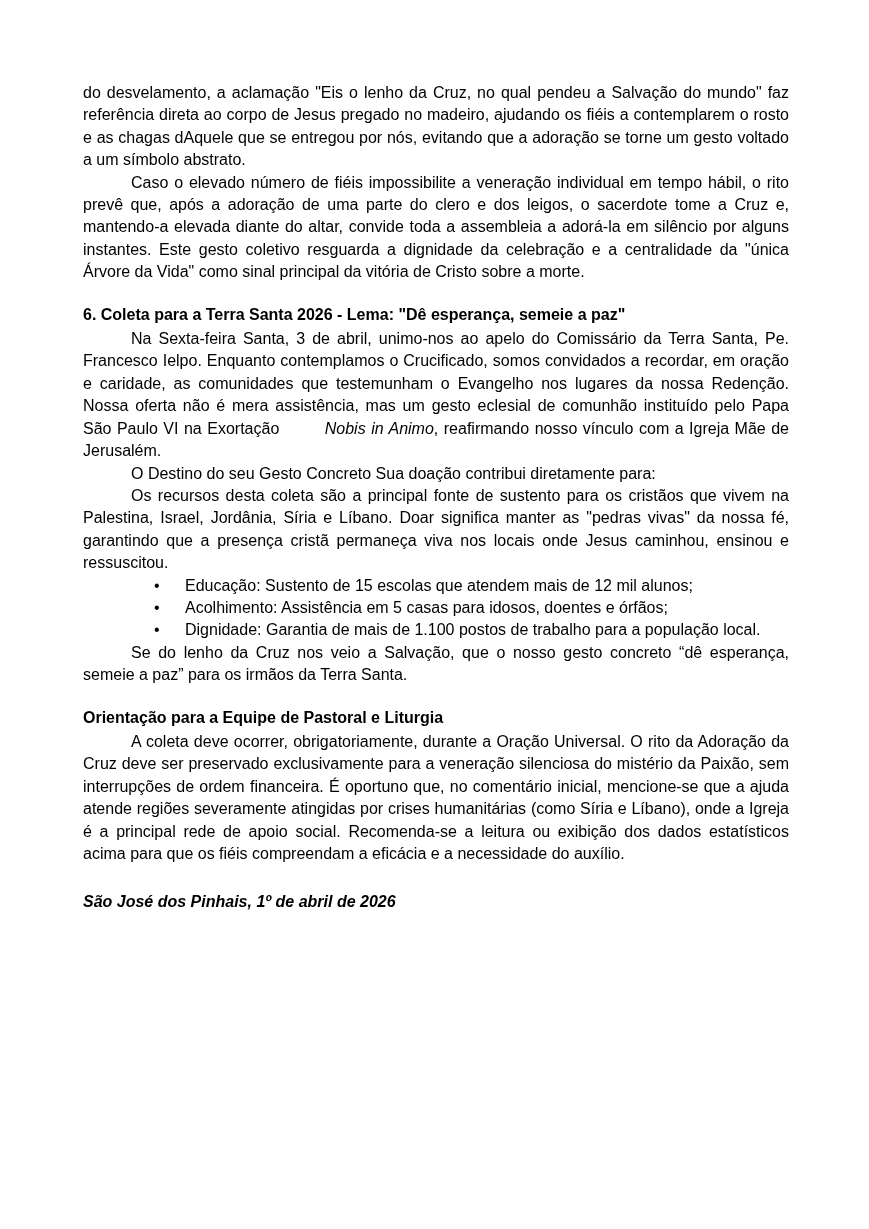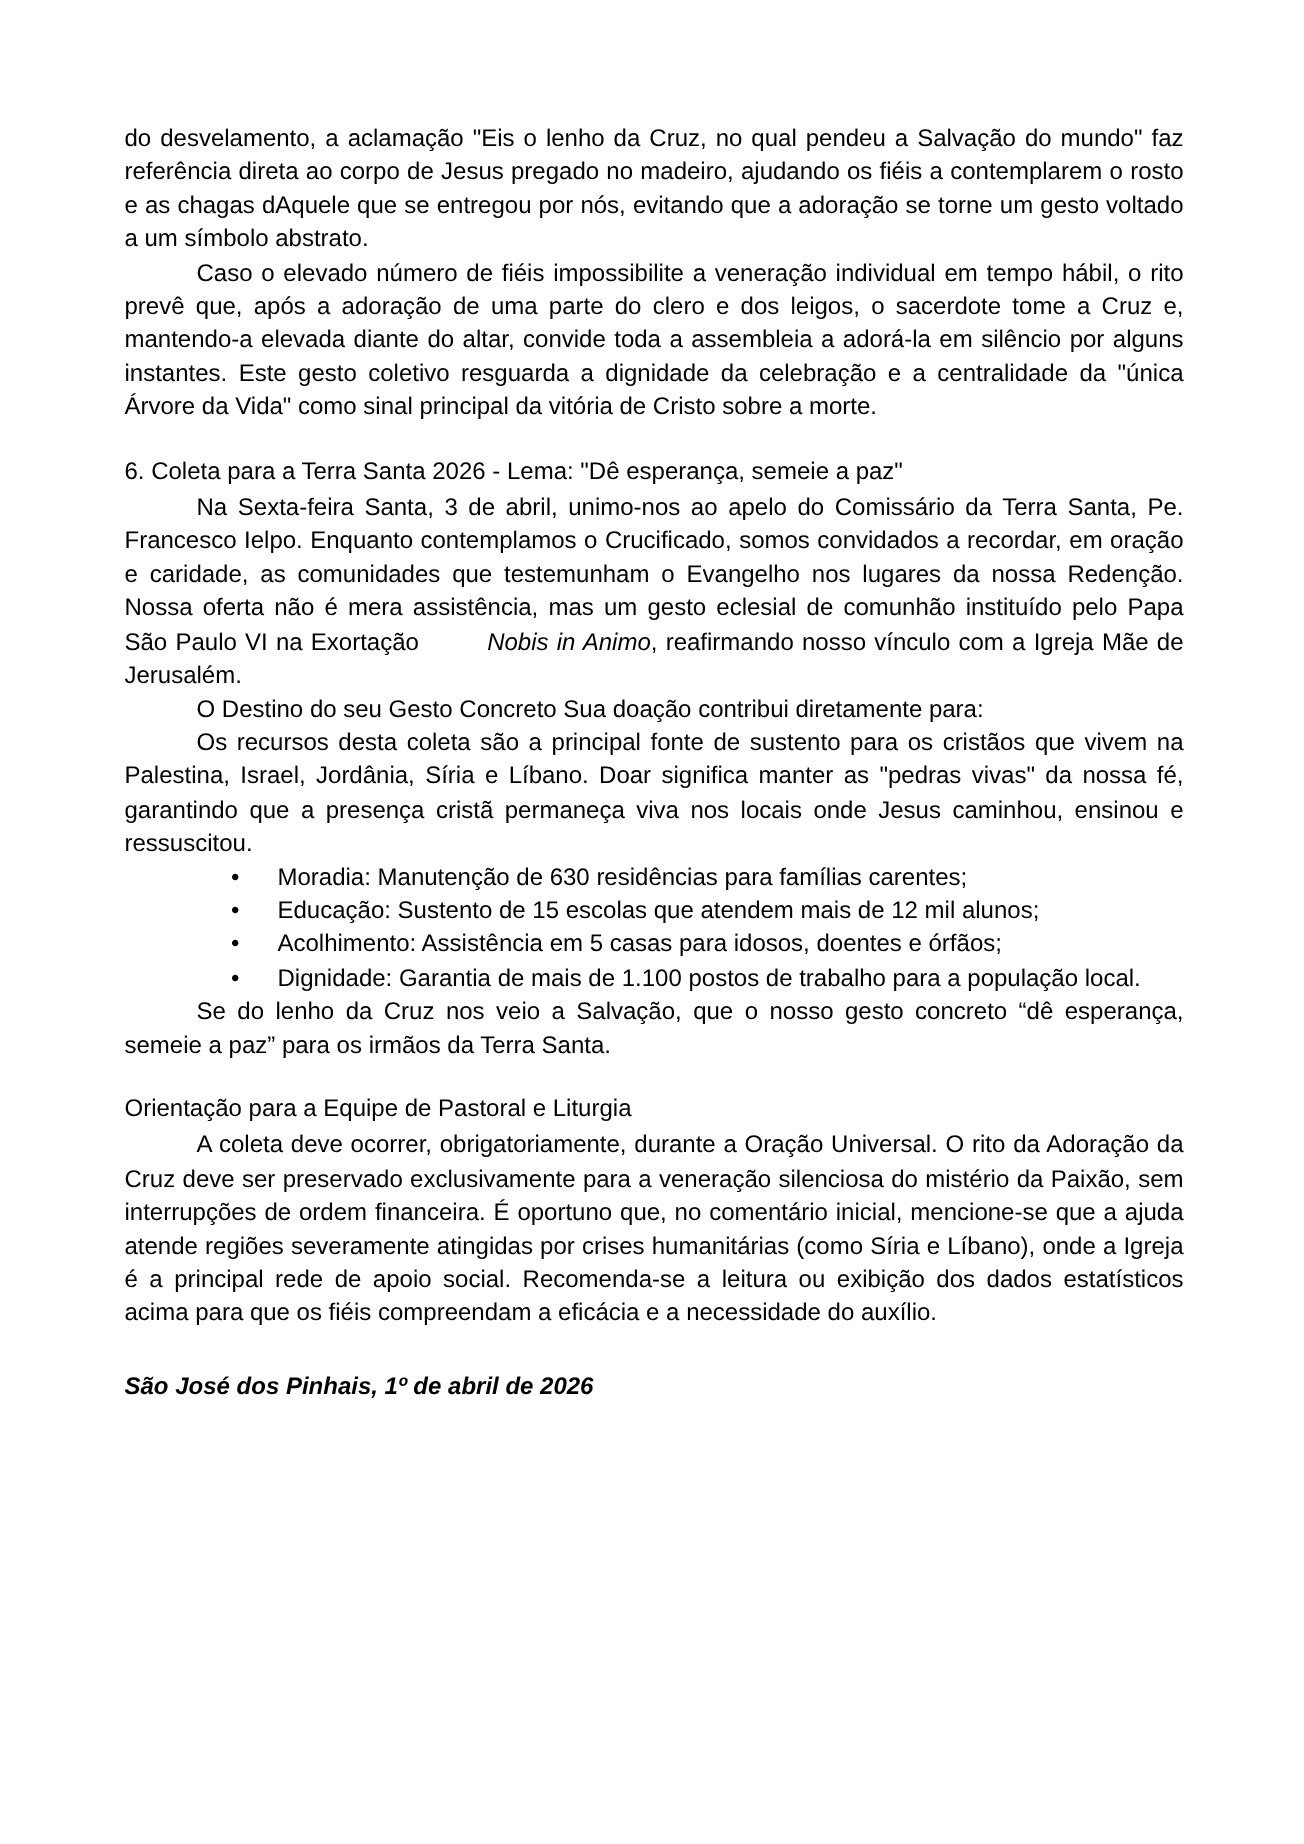--- a/index.html
+++ b/index.html
@@ -18,21 +18,21 @@
     position: absolute;
     left: 83px;
     top: 82px;
     width: 706px;
   }
   .content p { margin: 0; text-align: justify; }
   p.indent { text-indent: 48px; }
   h2.doc-heading {
     font-size: 16px;
     line-height: 22.4px;
-    font-weight: normal;
+    font-weight: bold;
     margin: 20px 0 2px 0;
     text-align: left;
   }
   ul.doc-list { list-style: none; margin: 0; padding: 0; }
   ul.doc-list li {
     padding-left: 47px;
     text-indent: 24px;
     text-align: justify;
   }
   ul.doc-list li::before {
@@ -64,21 +64,20 @@
     <p class="indent">Caso o elevado número de fiéis impossibilite a veneração individual em tempo hábil, o rito prevê que, após a adoração de uma parte do clero e dos leigos, o sacerdote tome a Cruz e, mantendo-a elevada diante do altar, convide toda a assembleia a adorá-la em silêncio por alguns instantes. Este gesto coletivo resguarda a dignidade da celebração e a centralidade da "única Árvore da Vida" como sinal principal da vitória de Cristo sobre a morte.</p>
 
     <h2 class="doc-heading">6. Coleta para a Terra Santa 2026 - Lema: "Dê esperança, semeie a paz"</h2>
 
     <p class="indent"><span>Na Sexta-feira Santa, 3 de abril, unimo-nos ao apelo do Comissário da Terra Santa, Pe. Francesco Ielpo. Enquanto contemplamos o Crucificado, somos convidados a recordar, em oração e caridade, as comunidades que testemunham o Evangelho nos lugares da nossa Redenção. Nossa oferta não é mera assistência, mas um gesto eclesial de comunhão instituído pelo Papa São Paulo VI na Exortação </span><span class="italic">Nobis in Animo</span><span>, reafirmando nosso vínculo com a Igreja Mãe de Jerusalém.</span></p>
 
     <p class="indent">O Destino do seu Gesto Concreto Sua doação contribui diretamente para:</p>
     <p class="indent">Os recursos desta coleta são a principal fonte de sustento para os cristãos que vivem na Palestina, Israel, Jordânia, Síria e Líbano. Doar significa manter as "pedras vivas" da nossa fé, garantindo que a presença cristã permaneça viva nos locais onde Jesus caminhou, ensinou e ressuscitou.</p>
 
     <ul class="doc-list">
-      <li>Moradia: Manutenção de 630 residências para famílias carentes;</li>
       <li>Educação: Sustento de 15 escolas que atendem mais de 12 mil alunos;</li>
       <li>Acolhimento: Assistência em 5 casas para idosos, doentes e órfãos;</li>
       <li>Dignidade: Garantia de mais de 1.100 postos de trabalho para a população local.</li>
     </ul>
 
     <p class="indent">Se do lenho da Cruz nos veio a Salvação, que o nosso gesto concreto “dê esperança, semeie a paz” para os irmãos da Terra Santa.</p>
 
     <h2 class="doc-heading">Orientação para a Equipe de Pastoral e Liturgia</h2>
     <p class="indent">A coleta deve ocorrer, obrigatoriamente, durante a Oração Universal. O rito da Adoração da Cruz deve ser preservado exclusivamente para a veneração silenciosa do mistério da Paixão, sem interrupções de ordem financeira. É oportuno que, no comentário inicial, mencione-se que a ajuda atende regiões severamente atingidas por crises humanitárias (como Síria e Líbano), onde a Igreja é a principal rede de apoio social. Recomenda-se a leitura ou exibição dos dados estatísticos acima para que os fiéis compreendam a eficácia e a necessidade do auxílio.</p>
 

